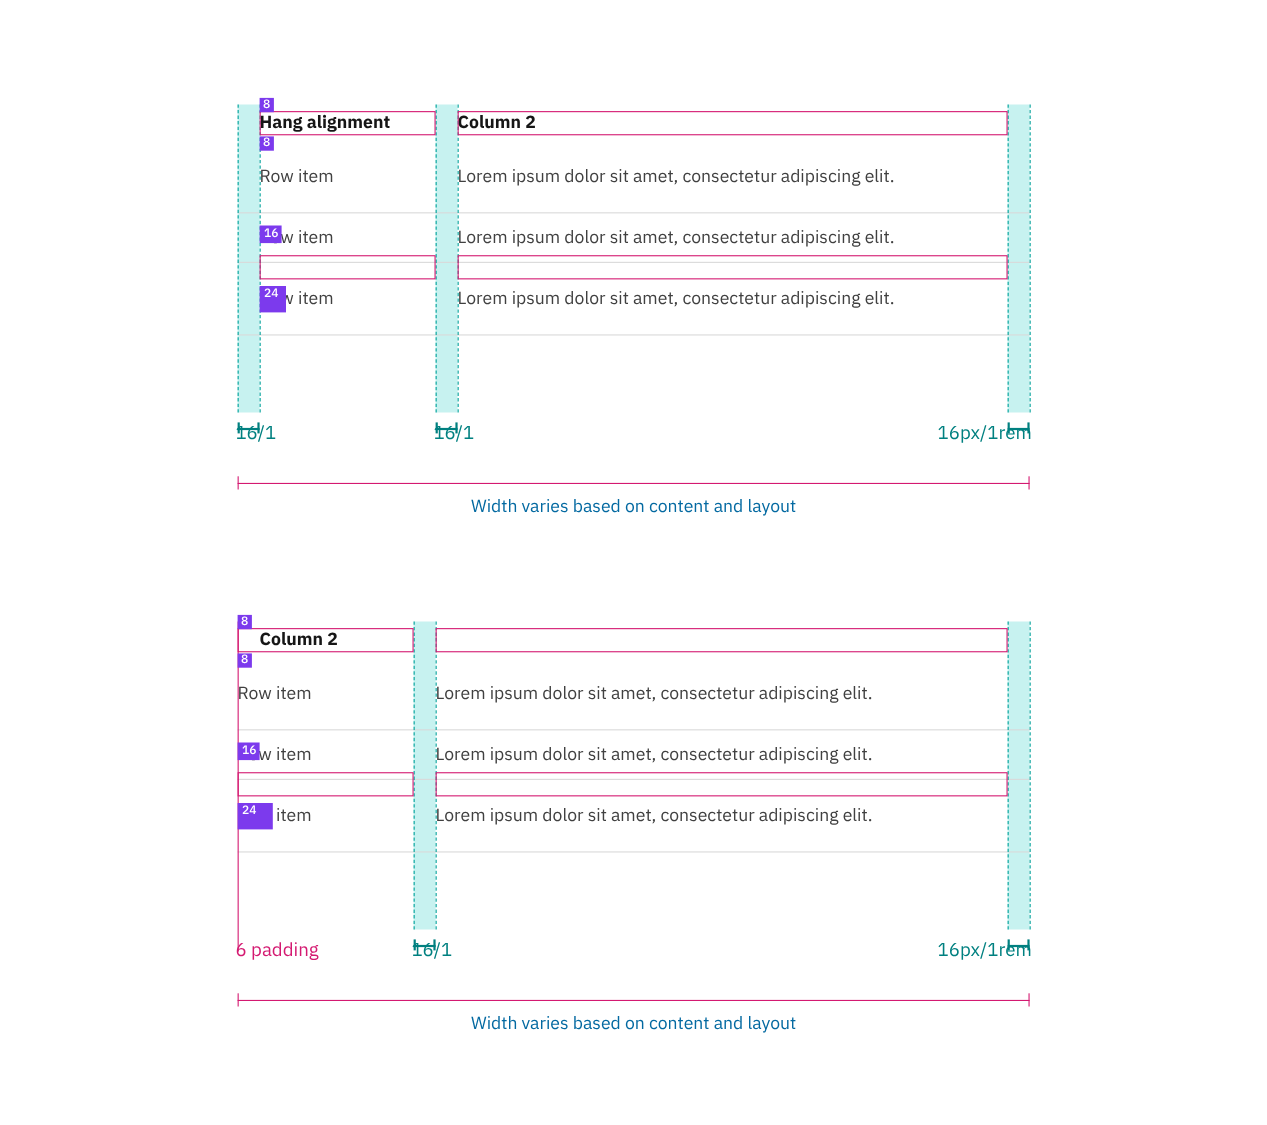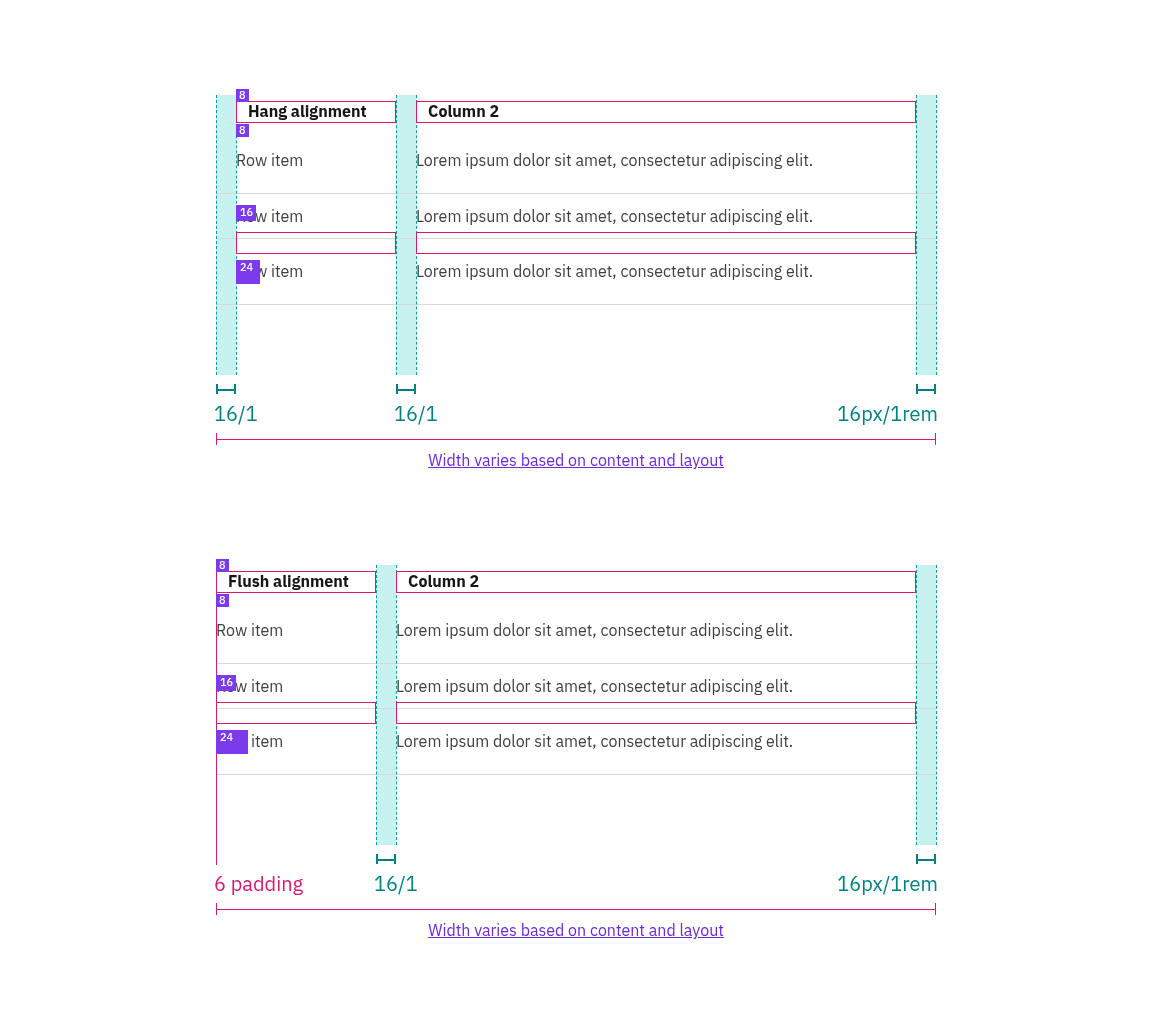--- a/index.html
+++ b/index.html
@@ -50,21 +50,20 @@
     right: 0;
     z-index: 2;
   }
   .row {
     display: flex;
     align-items: flex-start;
     border-bottom: 1px solid #d9d9d9;
   }
   .row.head {
     border-bottom: none;
-    padding-left: 12px;
   }
   .cell {
     color: #404040;
     padding-top: 12px;
     padding-bottom: 12px;
     line-height: 1.3;
   }
   .row.head .cell {
     color: #161616;
     font-weight: 700;
@@ -121,23 +120,23 @@
   .dimTick:after  { right: 0; }
   .dimTick span {
     position: absolute;
     left: 0; right: 0;
     height: 2px;
     top: 4px;
     background: #008080;
   }
   .dimLabel {
     position: absolute;
-    top: 305px;
+    top: 287px;
     color: #008080;
-    font-size: 20px;
+    font-size: 17px;
     z-index: 5;
   }
   .dimLabel.pink { color: #d41971; }
   
   
   .fullDim {
     position: absolute;
     top: 340px;
     left: 0;
     right: 0;
@@ -158,24 +157,23 @@
     height: 12px;
     background: #d41971;
   }
   .fullDim .cap.l { left: 0; }
   .fullDim .cap.r { right: 0; }
   .fullDimLabel {
     position: absolute;
     top: 355px;
     left: 0; right: 0;
     text-align: center;
-    color: #6d28d9;
+    color: #0369a1;
     font-size: 16px;
     z-index: 5;
-    text-decoration: underline;
   }
   
   .leftPinkGuide {
     position:absolute;
     top:0; bottom:-20px;
     left:0;
     border-left:1px solid #d41971;
     z-index:4;
   }
 </style>
@@ -256,21 +254,20 @@
     <div class="band" style="left:160px;width:20px"></div>
     <div class="band" style="left:700px;width:20px"></div>
 
     <div class="rail" style="left:160px"></div>
     <div class="rail" style="left:180px"></div>
     <div class="rail" style="left:700px"></div>
     <div class="rail" style="left:720px"></div>
 
     <div class="tbl">
       <div class="row head">
-        <div class="cell c1" style="width:160px;padding-left:0">Flush alignment</div>
         <div class="cell c2" style="padding-left:20px">Column 2</div>
       </div>
       <div class="row tall">
         <div class="cell c1" style="width:160px;padding-left:0">Row item</div>
         <div class="cell c2" style="padding-left:20px">Lorem ipsum dolor sit amet, consectetur adipiscing elit.</div>
       </div>
       <div class="row">
         <div class="cell c1" style="width:160px;padding-left:0">Row item</div>
         <div class="cell c2" style="padding-left:20px">Lorem ipsum dolor sit amet, consectetur adipiscing elit.</div>
       </div>

